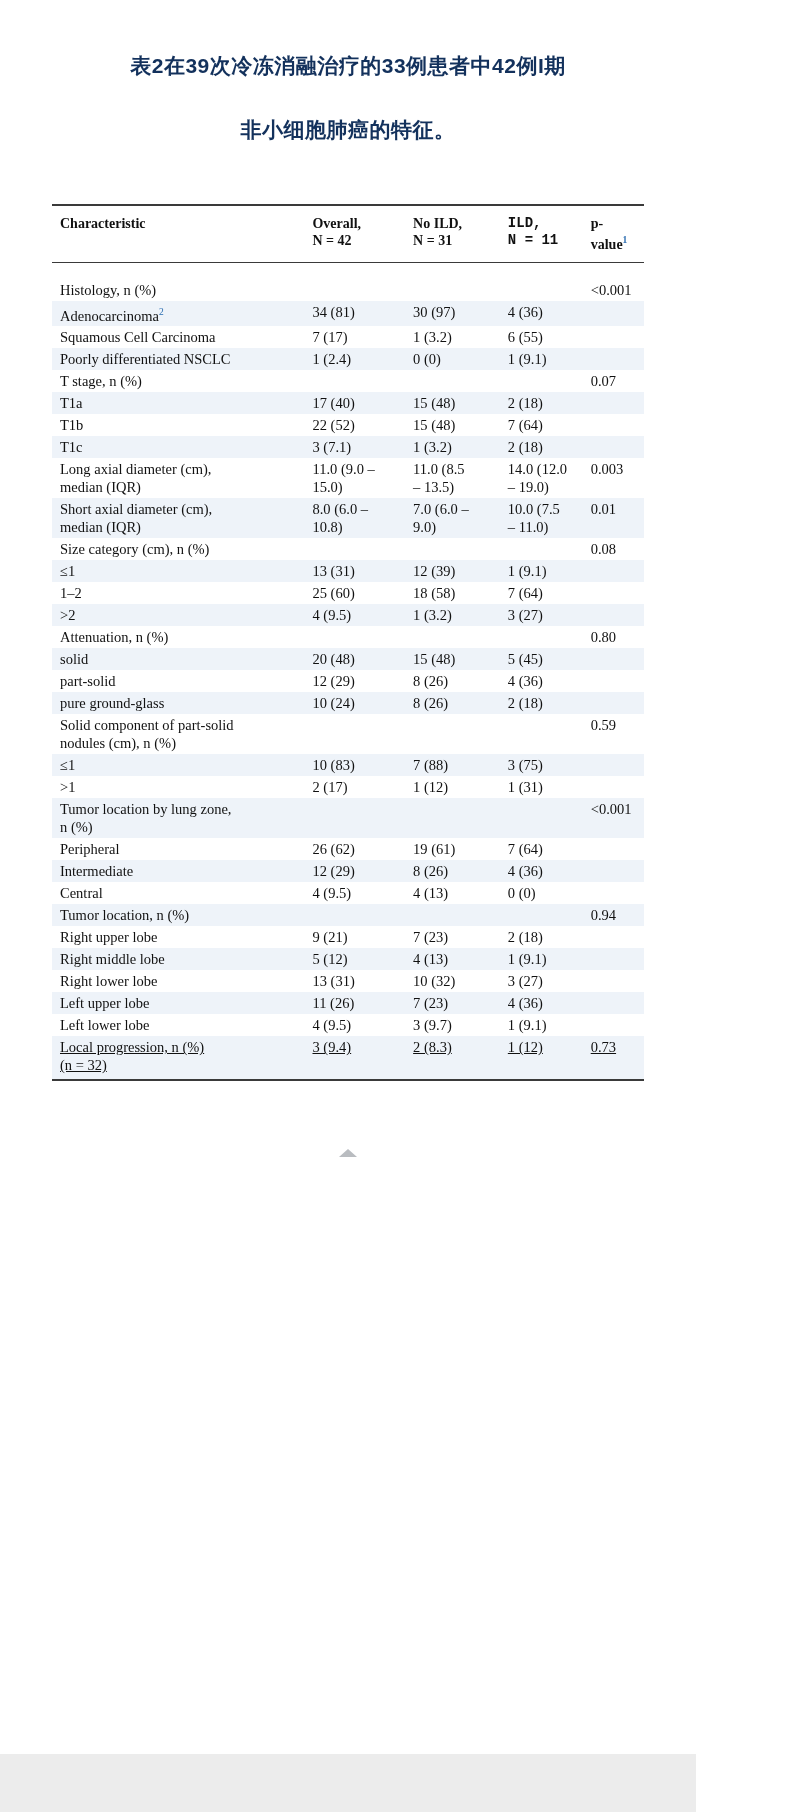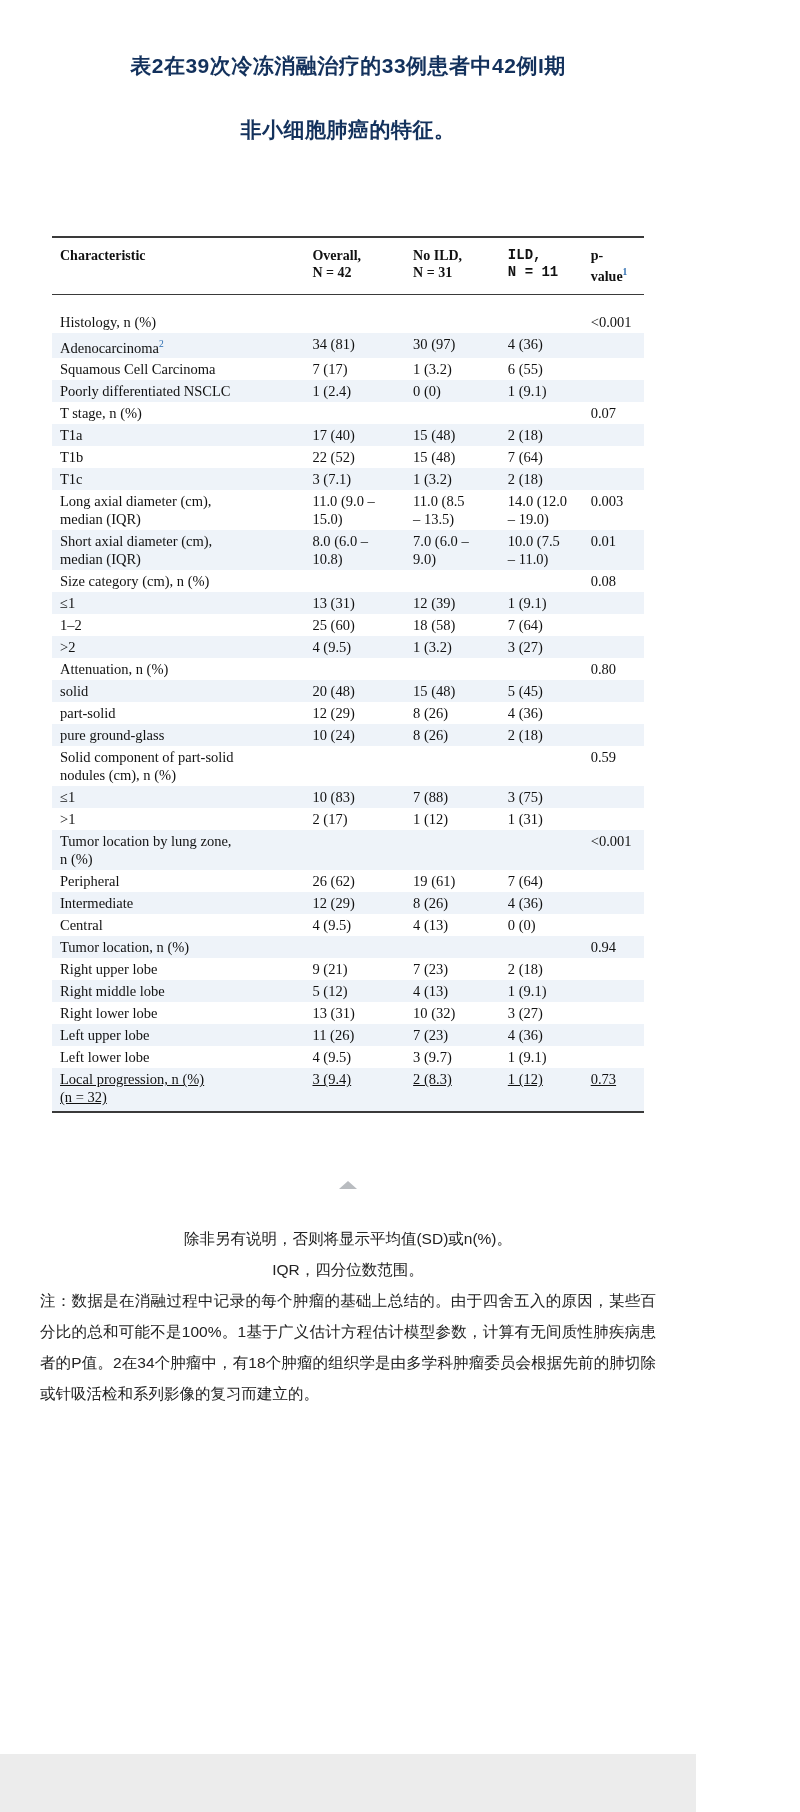--- a/index.html
+++ b/index.html
@@ -37,21 +37,20 @@
   
   .table-wrap {
     margin: 42px 52px 0 52px;
     font-family: "Liberation Serif", serif;
   }
   table.data {
     width: 100%;
     border-collapse: collapse;
     font-size: 14.5px;
     color: #111111;
-    margin-top: 32px;
   }
   table.data thead th {
     text-align: left;
     font-weight: bold;
     font-size: 14px;
     padding: 9px 6px 9px 0;
     vertical-align: top;
     border-top: 2px solid #3a3a3a;
     border-bottom: 1.5px solid #3a3a3a;
     line-height: 17px;
@@ -368,20 +367,15 @@
             <td class="c4">0.73</td>
           </tr>
         </tbody>
     </table>
   </div>
 
   <div class="arrow-row">
     <span class="arrow-up"></span>
   </div>
 
-  <div class="notes">
-    <div class="center">除非另有说明，否则将显示平均值(SD)或n(%)。</div>
-    <div class="center">IQR，四分位数范围。</div>
-    <div class="para">注：数据是在消融过程中记录的每个肿瘤的基础上总结的。由于四舍五入的原因，某些百分比的总和可能不是100%。1基于广义估计方程估计模型参数，计算有无间质性肺疾病患者的P值。2在34个肿瘤中，有18个肿瘤的组织学是由多学科肿瘤委员会根据先前的肺切除或针吸活检和系列影像的复习而建立的。</div>
-  </div>
 
   <div class="bottom-bar"></div>
 </div>
 
 </body></html>

